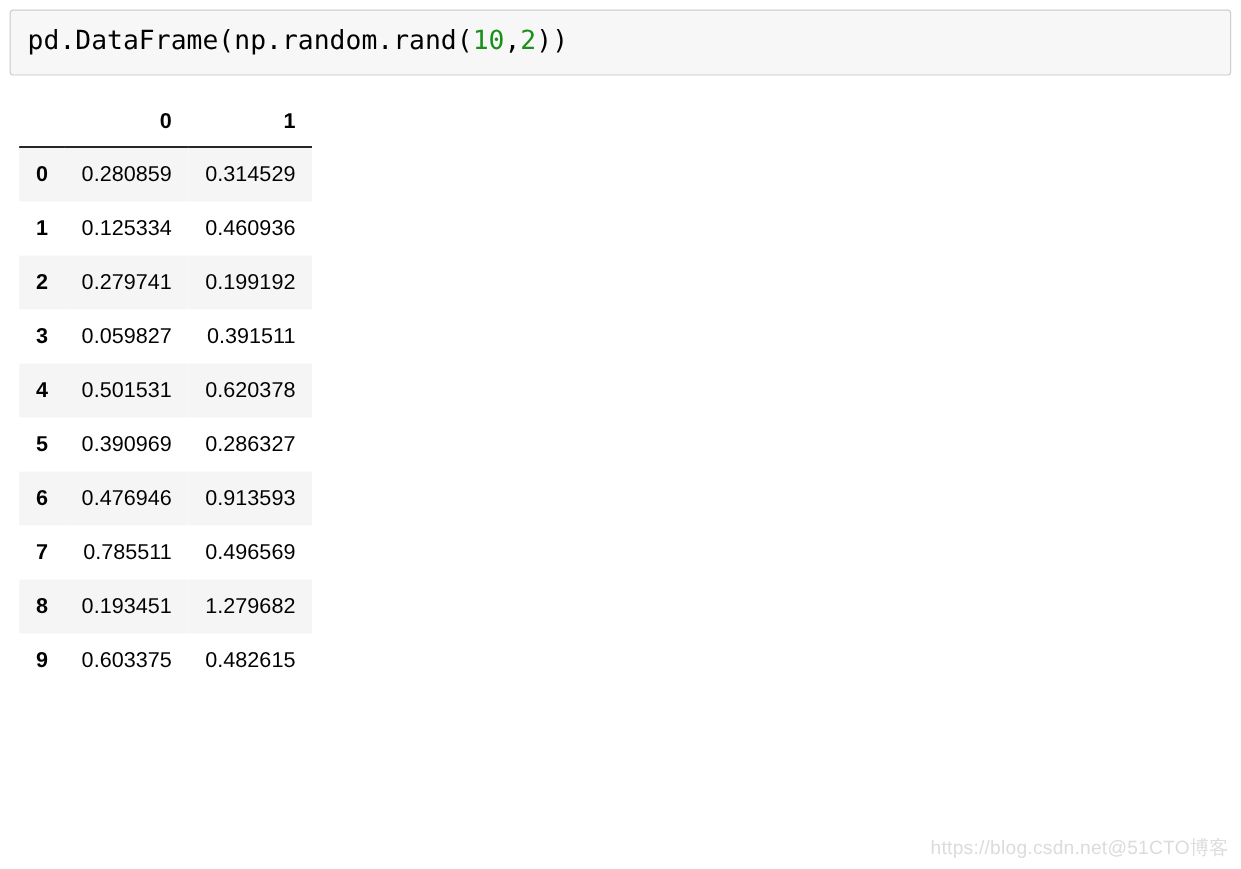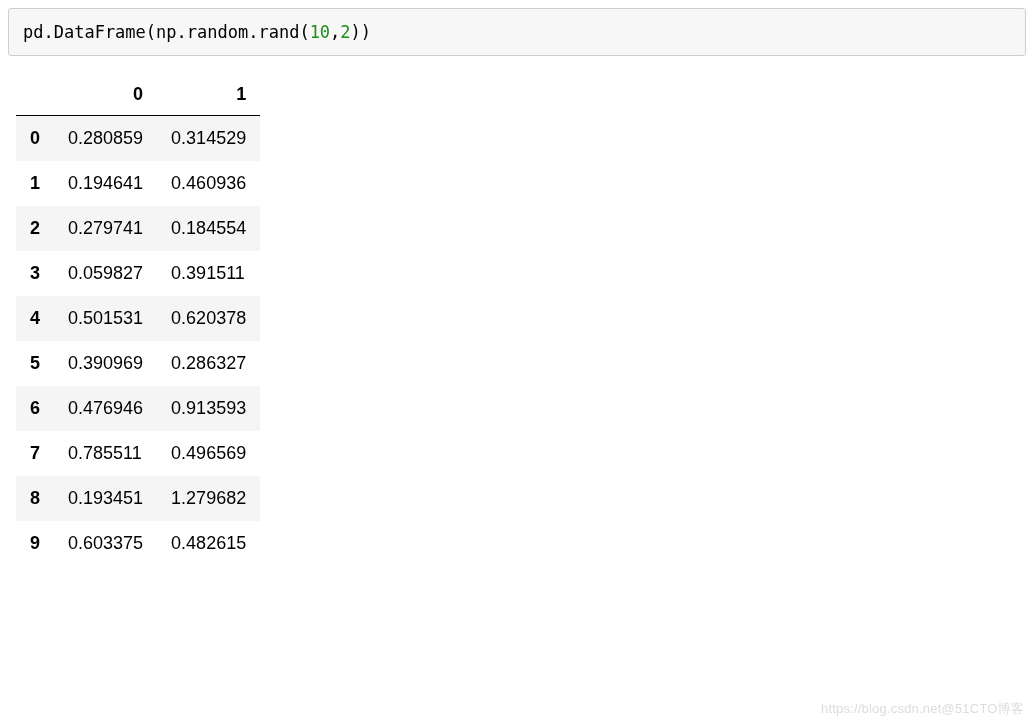--- a/index.html
+++ b/index.html
@@ -10,21 +10,21 @@
     color: #000000;
     width: 1034px;
     box-sizing: border-box;
   }
   .code-cell {
     border: 1px solid #cfcfcf;
     border-radius: 3px;
     background: #f7f7f7;
     padding: 12px 14px;
     font-family: "Menlo", "Consolas", "DejaVu Sans Mono", monospace;
-    font-size: 17px;
+    font-size: 22px;
     line-height: 1.3;
     white-space: pre;
     overflow-x: auto;
   }
   .tok-plain { color: #000000; }
   .tok-paren { color: #000000; }
   .tok-num   { color: #1a8f1a; }
   .output-area {
     padding: 18px 8px 8px 8px;
   }
@@ -42,36 +42,37 @@
   }
   table.dataframe thead th.corner {
     border-bottom: 1.5px solid #000000;
   }
   table.dataframe tbody th {
     text-align: right;
     font-weight: 700;
     padding: 12px 14px;
   }
   table.dataframe tbody td {
+    text-align: right;
     padding: 12px 14px;
     font-variant-numeric: tabular-nums;
   }
   table.dataframe tbody tr.even th,
   table.dataframe tbody tr.even td {
     background: #f5f5f5;
   }
   table.dataframe tbody tr.odd th,
   table.dataframe tbody tr.odd td {
     background: #ffffff;
   }
   .watermark {
     position: fixed;
     right: 10px;
     bottom: 6px;
-    font-size: 13px;
+    font-size: 16px;
     color: #dcdcdc;
     letter-spacing: 0.2px;
     pointer-events: none;
     user-select: none;
   }
 </style>
 </head>
 <body>
 
 <div class="code-cell"><span class="tok-plain">pd.DataFrame</span><span class="tok-paren">(</span><span class="tok-plain">np.random.rand</span><span class="tok-paren">(</span><span class="tok-num">10</span><span class="tok-plain">,</span><span class="tok-num">2</span><span class="tok-paren">)</span><span class="tok-paren">)</span></div>
@@ -86,27 +87,27 @@
       </tr>
     </thead>
     <tbody>
       <tr class="even">
         <th>0</th>
         <td>0.280859</td>
         <td>0.314529</td>
       </tr>
       <tr class="odd">
         <th>1</th>
-        <td>0.194641</td>
+        <td>0.125334</td>
         <td>0.460936</td>
       </tr>
       <tr class="even">
         <th>2</th>
         <td>0.279741</td>
-        <td>0.184554</td>
+        <td>0.199192</td>
       </tr>
       <tr class="odd">
         <th>3</th>
         <td>0.059827</td>
         <td>0.391511</td>
       </tr>
       <tr class="even">
         <th>4</th>
         <td>0.501531</td>
         <td>0.620378</td>

